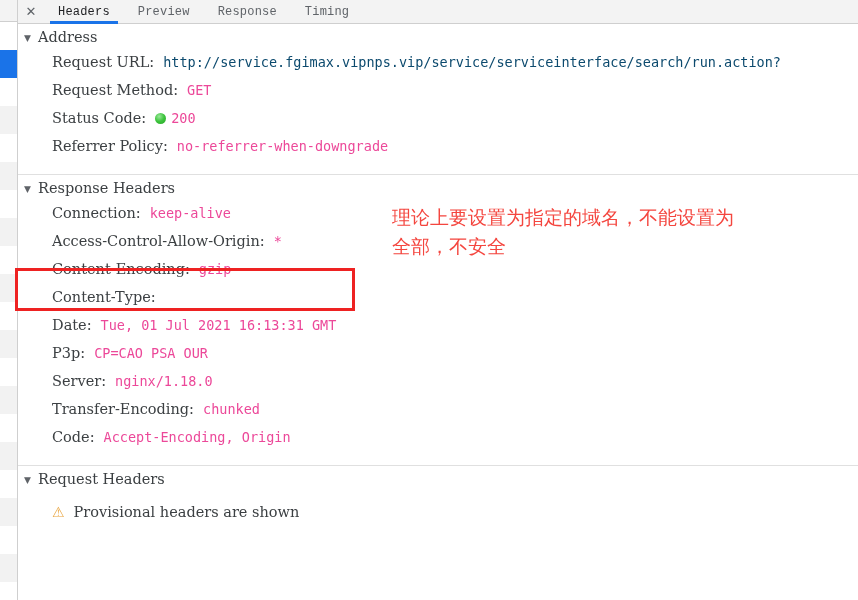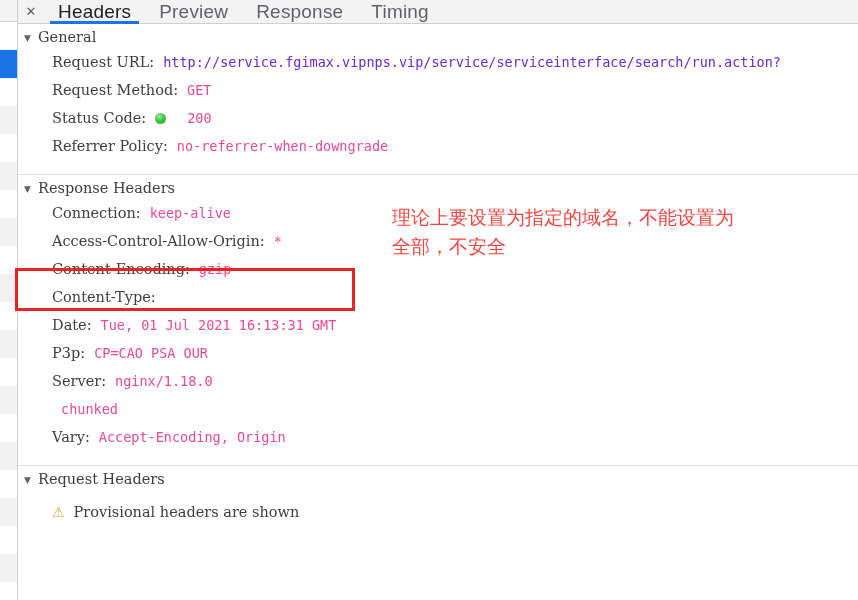--- a/index.html
+++ b/index.html
@@ -59,22 +59,22 @@
     font-size: 13px;
     line-height: 1;
     cursor: pointer;
   }
   .tab {
     position: relative;
     height: 23px;
     padding: 0 14px;
     display: flex;
     align-items: center;
-    font-family: Liberation Sans, sans-serif;
-    font-size: 19px;
+    font-family: Liberation Mono, monospace;
+    font-size: 12px;
     color: #5f6368;
     cursor: default;
     letter-spacing: 0.2px;
   }
   .tab.active { color: #202124; }
   .tab.active::after {
     content: "";
     position: absolute;
     left: 6px; right: 6px;
     bottom: -1px;
@@ -129,21 +129,21 @@
     font-family: "DejaVu Serif", "Liberation Serif", serif;
     font-size: 14.5px;
     color: #3c4043;
   }
   .hval {
     font-family: "DejaVu Sans Mono", "Liberation Mono", monospace;
     font-size: 13.5px;
     color: #ec4899;
     margin-left: 9px;
   }
-  .hval.url { color: #6d28d9; }
+  .hval.url { color: #0c4a6e; }
   .url-wrap {
     padding: 0 0 0 34px;
     white-space: nowrap;
   }
   .url-cont {
     display: block;
     padding-left: 16px;
     font-family: "DejaVu Sans Mono", "Liberation Mono", monospace;
     font-size: 13.5px;
     color: #3c4043;
@@ -238,38 +238,38 @@
     <div class="tab active">Headers</div>
     <div class="tab">Preview</div>
     <div class="tab">Response</div>
     <div class="tab">Timing</div>
   </div>
 
   <div class="panel">
 
     <div class="section-title">
       <span class="twisty">▼</span>
-      <span>General</span>
+      <span>Address</span>
     </div>
 
     <div class="rows">
       <div class="hrow">
         <span class="hkey">Request URL:</span>
         <span class="hval url">http://service.fgimax.vipnps.vip/service/serviceinterface/search/run.action?</span>
       </div>
 
       <div class="hrow">
         <span class="hkey">Request Method:</span>
         <span class="hval">GET</span>
       </div>
 
       <div class="hrow">
         <span class="hkey">Status Code:</span>
         <span class="status-dot"></span>
-        <span class="hval" style="margin-left:16px">200</span>
+        <span class="hval" style="margin-left:0">200</span>
       </div>
 
 
       <div class="hrow">
         <span class="hkey">Referrer Policy:</span>
         <span class="hval">no-referrer-when-downgrade</span>
       </div>
     </div>
 
     <div class="section-rule"></div>
@@ -301,24 +301,25 @@
       </div>
       <div class="hrow">
         <span class="hkey">P3p:</span>
         <span class="hval">CP=CAO PSA OUR</span>
       </div>
       <div class="hrow">
         <span class="hkey">Server:</span>
         <span class="hval">nginx/1.18.0</span>
       </div>
       <div class="hrow">
+        <span class="hkey">Transfer-Encoding:</span>
         <span class="hval">chunked</span>
       </div>
       <div class="hrow">
-        <span class="hkey">Vary:</span>
+        <span class="hkey">Code:</span>
         <span class="hval">Accept-Encoding, Origin</span>
       </div>
     </div>
 
     <div class="section-rule"></div>
 
     <div class="section-title">
       <span class="twisty">▼</span>
       <span>Request Headers</span>
     </div>

